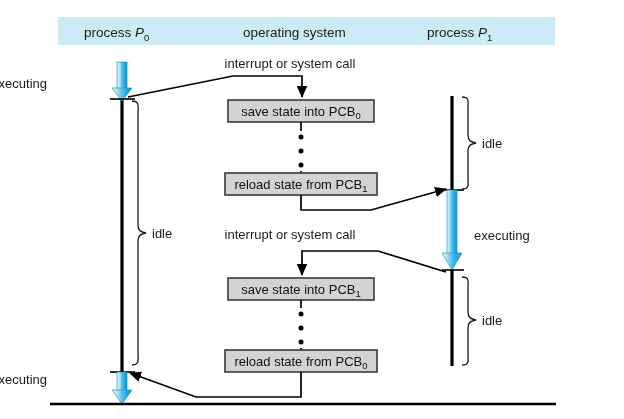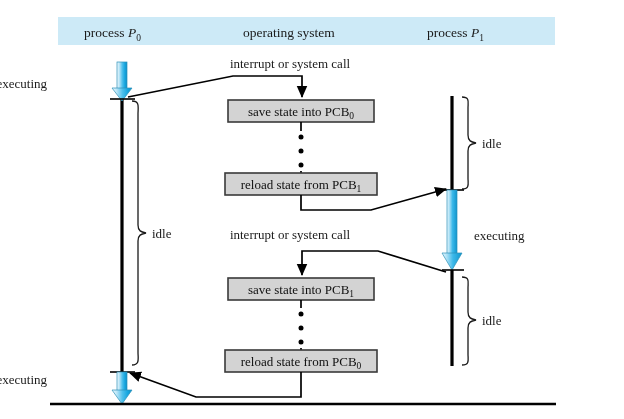--- a/index.html
+++ b/index.html
@@ -5,21 +5,21 @@
   html, body {
     margin: 0;
     padding: 0;
     background: #ffffff;
   }
   #canvas {
     position: relative;
     width: 624px;
     height: 419px;
     background: #ffffff;
-    font-family: Liberation Serif, serif;
+    font-family: Liberation Sans, sans-serif;
     overflow: hidden;
   }
   #diagram-svg {
     position: absolute;
     left: 0;
     top: 0;
     width: 624px;
     height: 419px;
   }
   .hdr-text {

